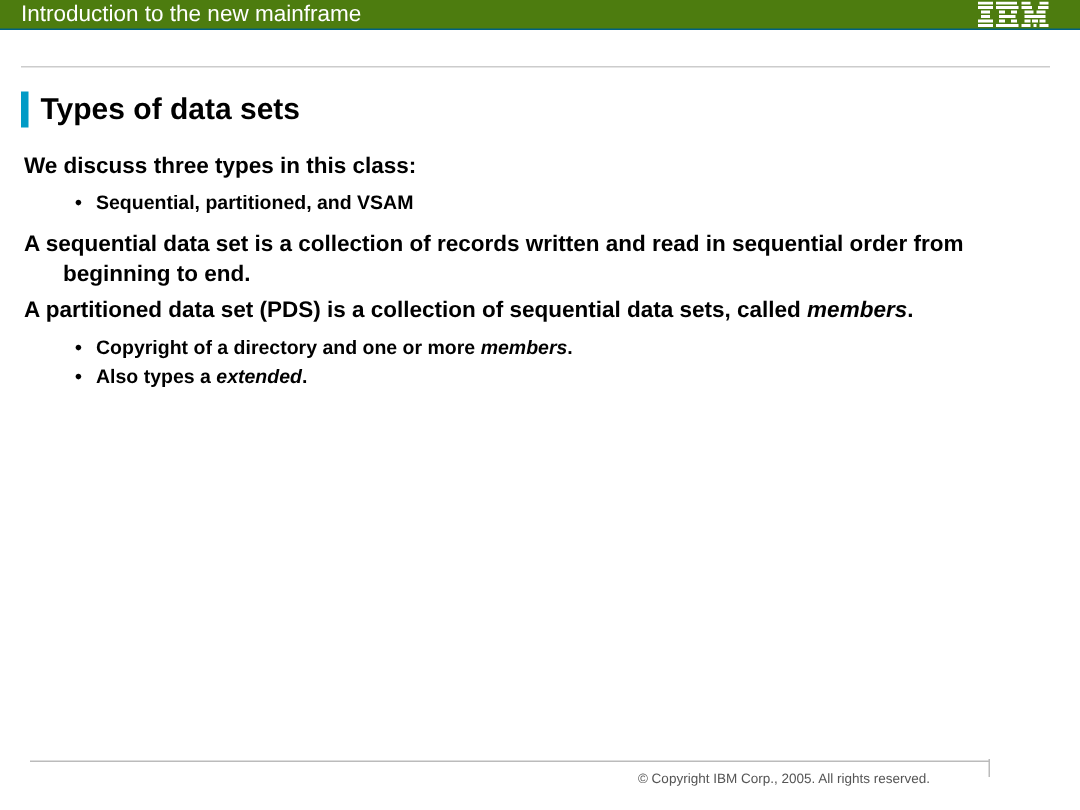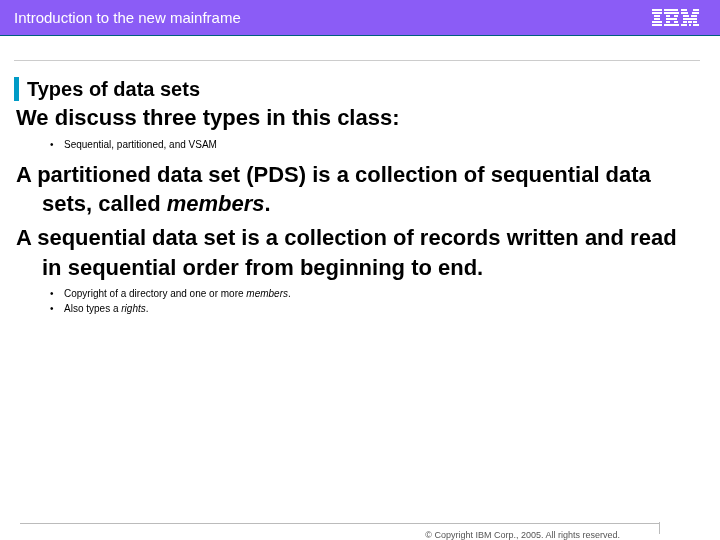--- a/index.html
+++ b/index.html
@@ -6,22 +6,22 @@
   body {
     width: 720px;
     height: 540px;
     font-family: Arial, Helvetica, sans-serif;
     background: #fff;
     position: relative;
     overflow: hidden;
   }
   .header-bar {
     width: 100%;
-    height: 36px;
-    background: #8b5cf6;
+    height: 20px;
+    background: #4d7c0f;
     display: flex;
     align-items: center;
     justify-content: space-between;
     padding: 0 20px 0 14px;
     border-bottom: 1px solid #006080;
   }
   .header-title {
     color: #fff;
     font-size: 15px;
   }
@@ -30,70 +30,70 @@
     gap: 2px;
     align-items: center;
   }
   .ibm-logo svg { display: block; }
   .content {
     padding: 24px 20px 0 14px;
   }
   .section-title-wrap {
     display: flex;
     align-items: center;
-    margin-bottom: 2px;
+    margin-bottom: 16px;
     border-top: 1px solid #ccc;
     padding-top: 16px;
   }
   .section-bar {
     width: 5px;
     height: 24px;
     background: #009bc6;
     margin-right: 8px;
   }
   .section-title {
     font-size: 20px;
     font-weight: bold;
     color: #000;
   }
   .body-text {
-    font-size: 22px;
+    font-size: 15px;
     font-weight: bold;
     color: #000;
     line-height: 1.35;
     margin-bottom: 4px;
     padding-left: 2px;
   }
   .body-text.indent {
     padding-left: 28px;
     text-indent: -26px;
   }
   .bullet-list {
     list-style: none;
     padding-left: 36px;
     margin-bottom: 8px;
   }
   .bullet-list li {
-    font-size: 10px;
-    font-weight: normal;
+    font-size: 13px;
+    font-weight: bold;
     color: #000;
     line-height: 1.5;
     position: relative;
     padding-left: 14px;
   }
   .bullet-list li::before {
     content: "•";
     position: absolute;
     left: 0;
     top: 0;
   }
   .italic { font-style: italic; }
   .footer {
     position: absolute;
-    bottom: 0;
+    bottom: 16px;
     left: 0;
     width: 100%;
     padding: 0 60px 0 20px;
   }
   .footer-line {
     border-top: 1px solid #bbb;
     margin-bottom: 6px;
   }
   .footer-text {
     font-size: 9px;
@@ -155,32 +155,32 @@
   <div class="section-title-wrap">
     <div class="section-bar"></div>
     <div class="section-title">Types of data sets</div>
   </div>
 
   <div class="body-text">We discuss three types in this class:</div>
   <ul class="bullet-list">
     <li>Sequential, partitioned, and VSAM</li>
   </ul>
 
+  <div class="body-text indent">A sequential data set is a collection of records written and read in sequential order from beginning to end.</div>
+
   <div class="body-text indent">
     <span>A partitioned data set (PDS) is a collection of sequential data sets, called </span><span class="italic">members</span><span>.</span>
   </div>
-
-  <div class="body-text indent">A sequential data set is a collection of records written and read in sequential order from beginning to end.</div>
 
   <ul class="bullet-list">
     <li>
       <span>Copyright of a directory and one or more </span><span class="italic">members</span><span>.</span>
     </li>
     <li>
-      <span>Also types a </span><span class="italic">rights</span><span>.</span>
+      <span>Also types a </span><span class="italic">extended</span><span>.</span>
     </li>
   </ul>
 
 </div>
 
 <div class="footer">
   <div class="footer-line"></div>
   <div class="footer-text">© Copyright IBM Corp., 2005. All rights reserved.</div>
   <div class="footer-tick"></div>
 </div>

